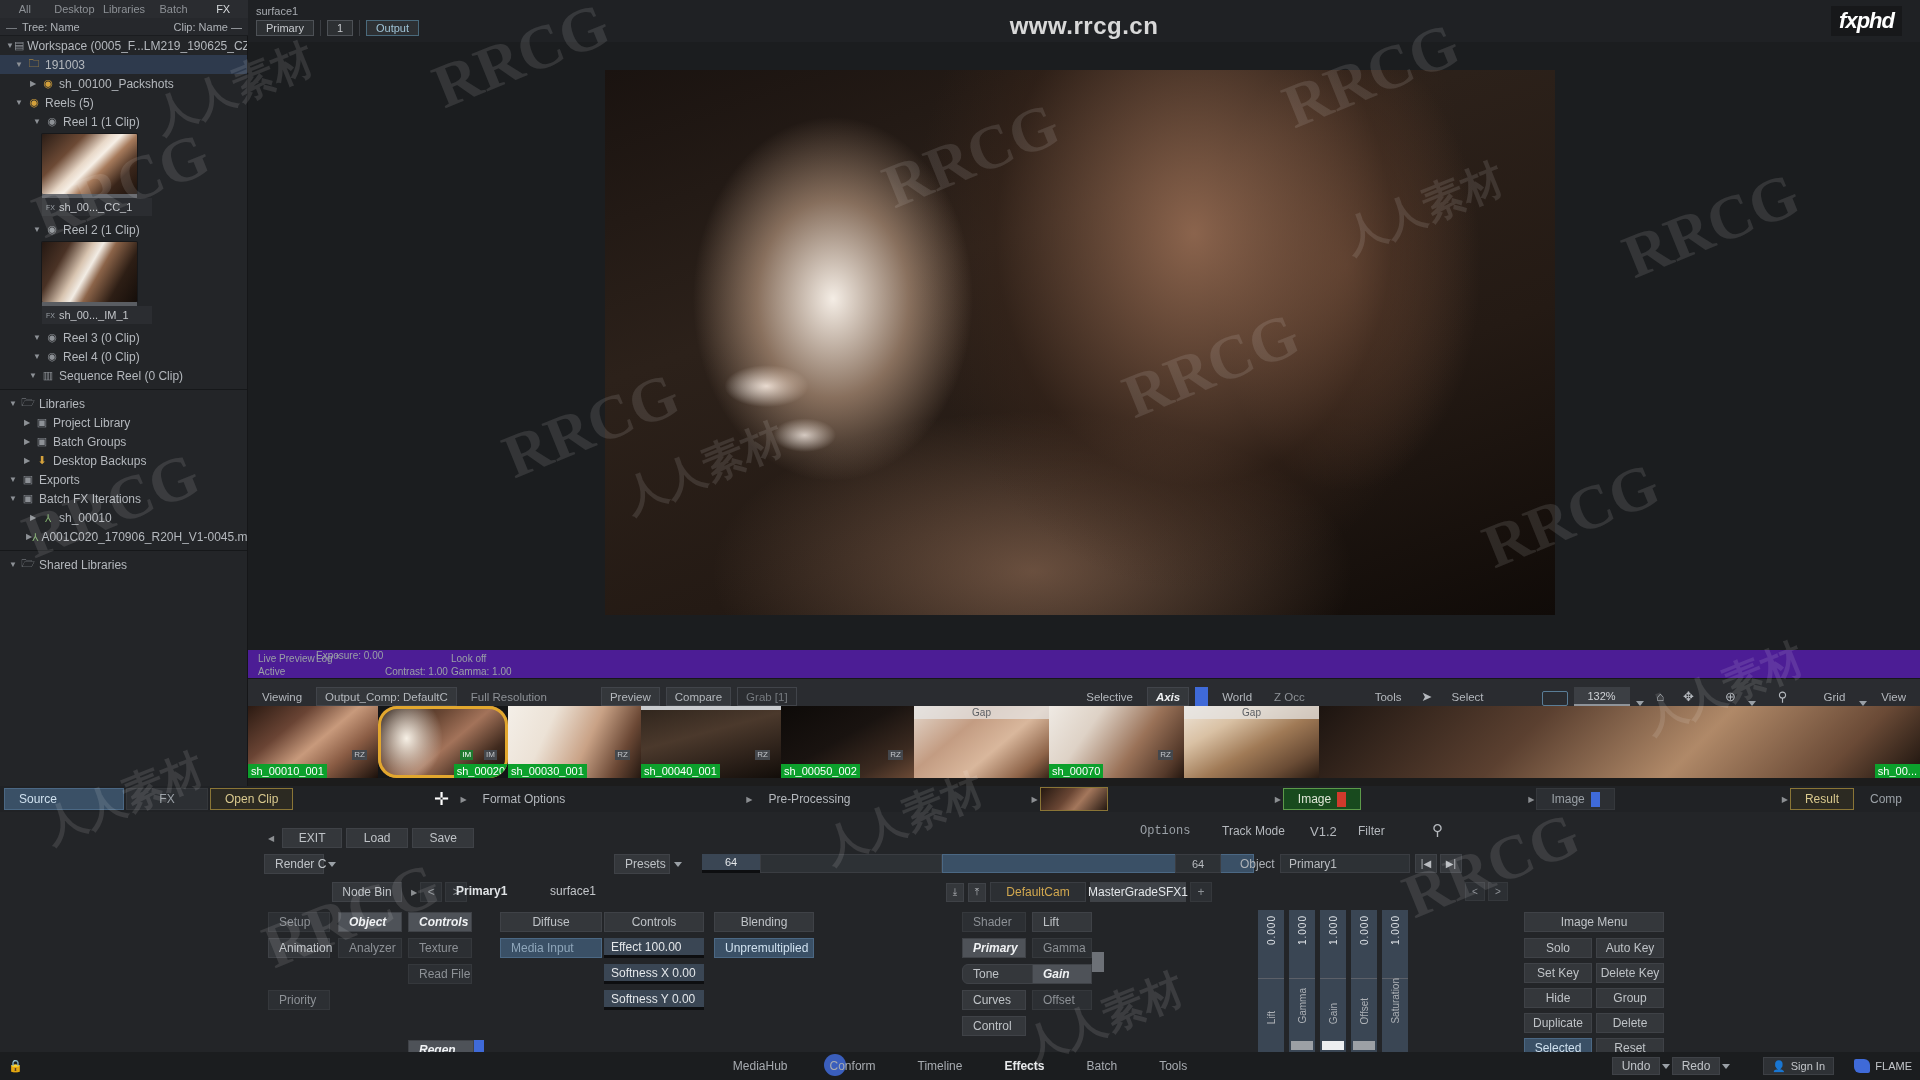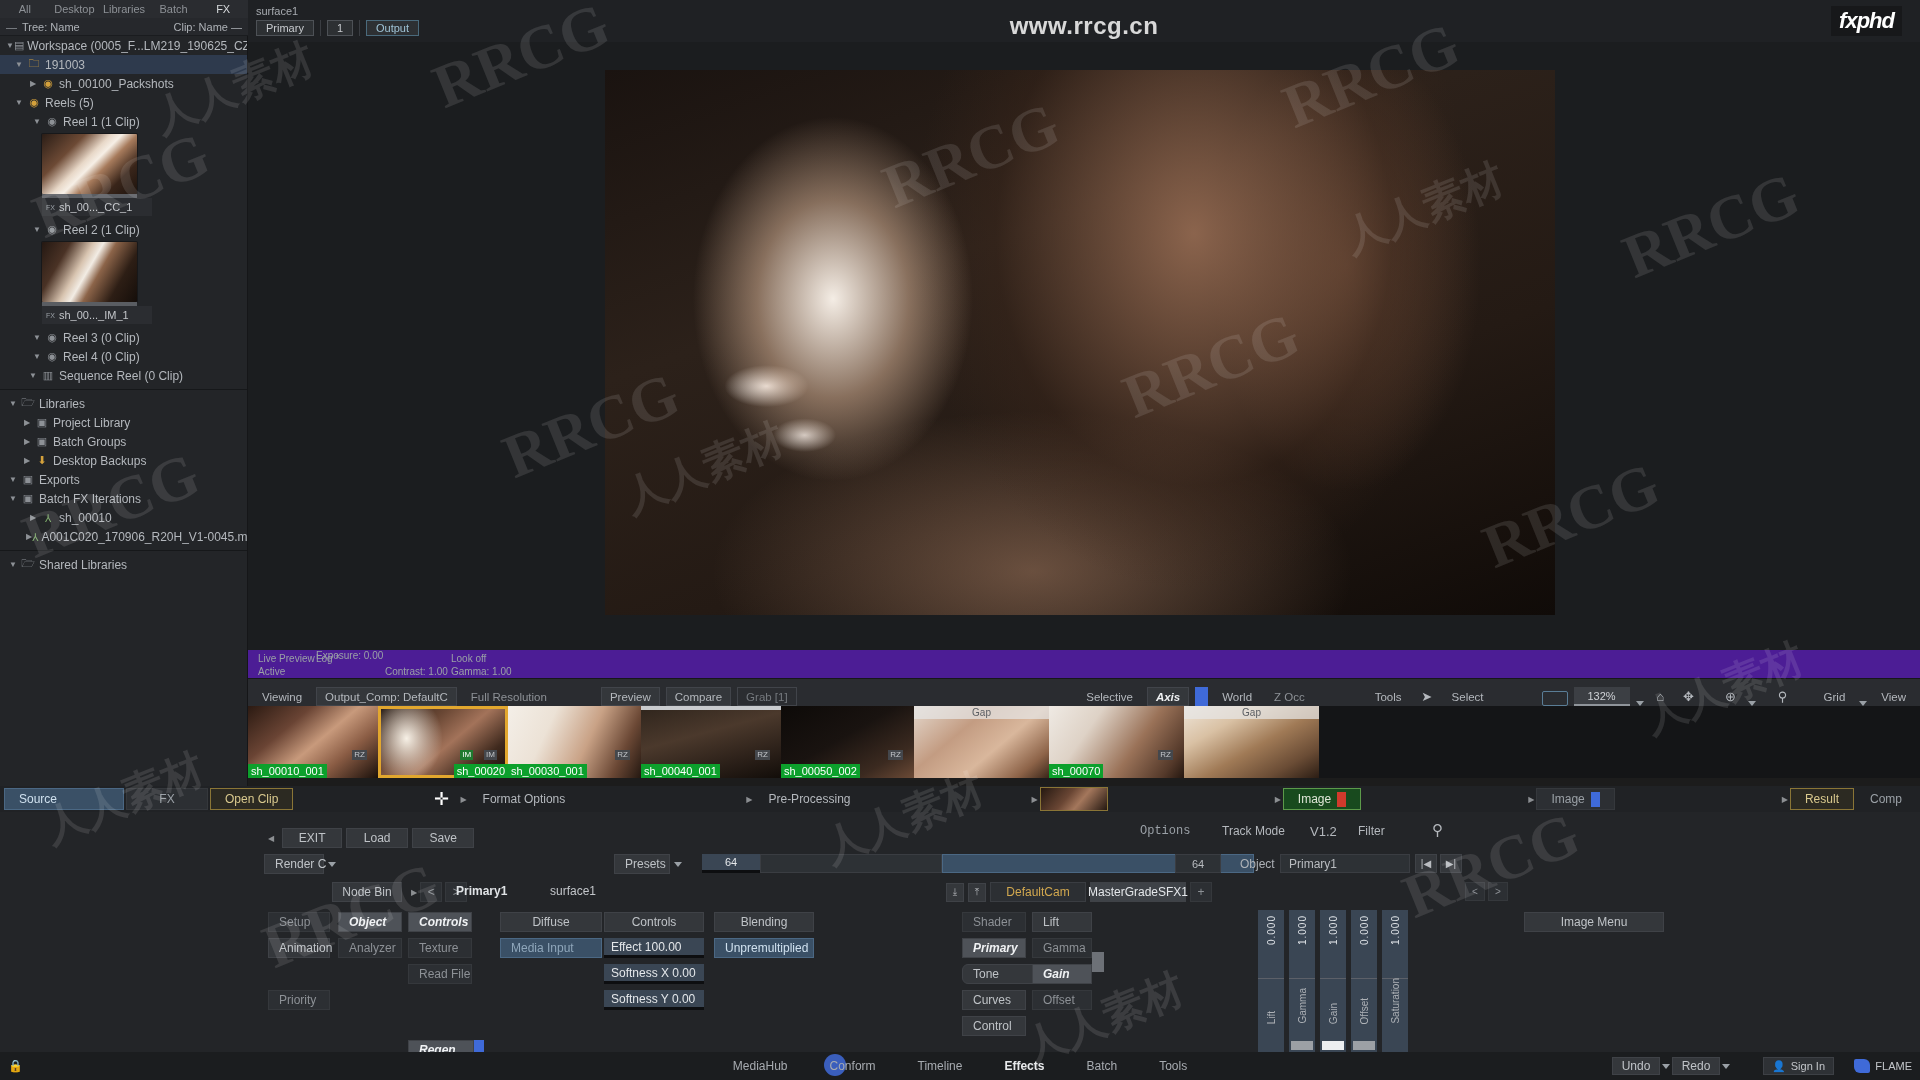--- a/index.html
+++ b/index.html
@@ -376,21 +376,21 @@
     <div class="clip" style="flex:0 0 130px;background:linear-gradient(140deg,#2b1a12 0%,#6a4434 30%,#c89a7c 52%,#8a5c44 72%,#1a100b 100%);">
       <div class="tags">
           <span class="tag">RZ</span>
           <span class="tag blue"></span>
         </div>
       <div class="nm">sh_00010_001</div>
     </div>
 
     <div class="clip selected" style="flex:0 0 130px;background:
       radial-gradient(ellipse 50px 60px at 22% 45%,rgba(255,250,240,.95) 0%,rgba(0,0,0,0) 72%),
-      linear-gradient(140deg,#1d140f 0%,#6b4835 34%,#a3735a 54%,#402a1e 78%,#120c08 100%);">
+      linear-gradient(140deg,#1d140f 0%,#6b4835 34%,#a3735a 54%,#402a1e 78%,#120c08 100%); border-radius: 19px;">
       <div class="tags">
         <span class="tag green">IM</span>
         <span class="tag red"></span>
         <span class="tag">IM</span>
         <span class="tag blue"></span>
       </div>
       <div class="nm right">sh_00020</div>
     </div>
 
     <div class="clip" style="flex:0 0 133px;background:linear-gradient(115deg,#f4efe8 0%,#ece2d6 30%,#c9a286 58%,#6b4835 82%,#241811 100%);">
@@ -427,20 +427,23 @@
           <span class="tag">RZ</span>
           <span class="tag blue"></span>
         </div>
       <div class="nm">sh_00070</div>
     </div>
 
     <div class="clip" style="flex:0 0 135px;background:linear-gradient(150deg,#efe6da 0%,#d9c1a4 28%,#a07a56 55%,#6a4c35 80%,#2b1d14 100%);">
       <div class="gapbar">Gap</div>
     </div>
 
+    <div class="clip" style="flex:1 1 auto;background:linear-gradient(135deg,#1c1410 0%,#5b4030 35%,#b08968 62%,#6a4a36 85%,#1a120d 100%);">
+      <div class="nm right">sh_00...</div>
+    </div>
   </div>
 
   <div id="srcbar">
     <div class="b blue" style="background:#3a5066;border:1px solid #4b6884;color:#cfe0ee;width:120px;">Source</div>
     <div class="b" style="background:#2c2f33;border:1px solid #35383c;color:#9aa0a6;width:82px;justify-content:center;">FX</div>
     <div class="b node">Open Clip</div>
     <span class="arrow">▶</span>
     <div class="b" style="color:#b4b8bd;">Format Options</div>
     <span class="arrow">▶</span>
     <div class="b" style="color:#b4b8bd;">Pre-Processing</div>
@@ -592,20 +595,32 @@
         <span class="handle"></span>
       </div>
       <div class="vcol">
         <span class="val">1.000</span>
         <span class="mid"></span>
           <span class="nm2">Saturation</span>
       </div>
     </div>
 
     <div style="position:absolute;left:1524px;top:100px;width:140px;height:20px;background:#34373b;border:1px solid #3f4247;display:flex;align-items:center;justify-content:center;font-size:12px;color:#bfc3c7;">Image Menu</div>
+    <div style="position:absolute;left:1524px;top:126px;display:grid;grid-template-columns:68px 68px;gap:5px 4px;">
+      <div class="cbtn" style="justify-content:center;">Solo</div>
+      <div class="cbtn" style="justify-content:center;">Auto Key</div>
+      <div class="cbtn" style="justify-content:center;">Set Key</div>
+      <div class="cbtn" style="justify-content:center;">Delete Key</div>
+      <div class="cbtn" style="justify-content:center;">Hide</div>
+      <div class="cbtn" style="justify-content:center;">Group</div>
+      <div class="cbtn" style="justify-content:center;">Duplicate</div>
+      <div class="cbtn" style="justify-content:center;">Delete</div>
+      <div class="cbtn acc" style="justify-content:center;">Selected</div>
+      <div class="cbtn" style="justify-content:center;">Reset</div>
+    </div>
   </div>
 
   <div id="footer">
     <span class="lockic">🔒</span>
     <div id="logo"></div>
     <div class="tabm">
       <span>MediaHub</span>
       <span>Conform</span>
       <span>Timeline</span>
       <span class="act">Effects</span>

